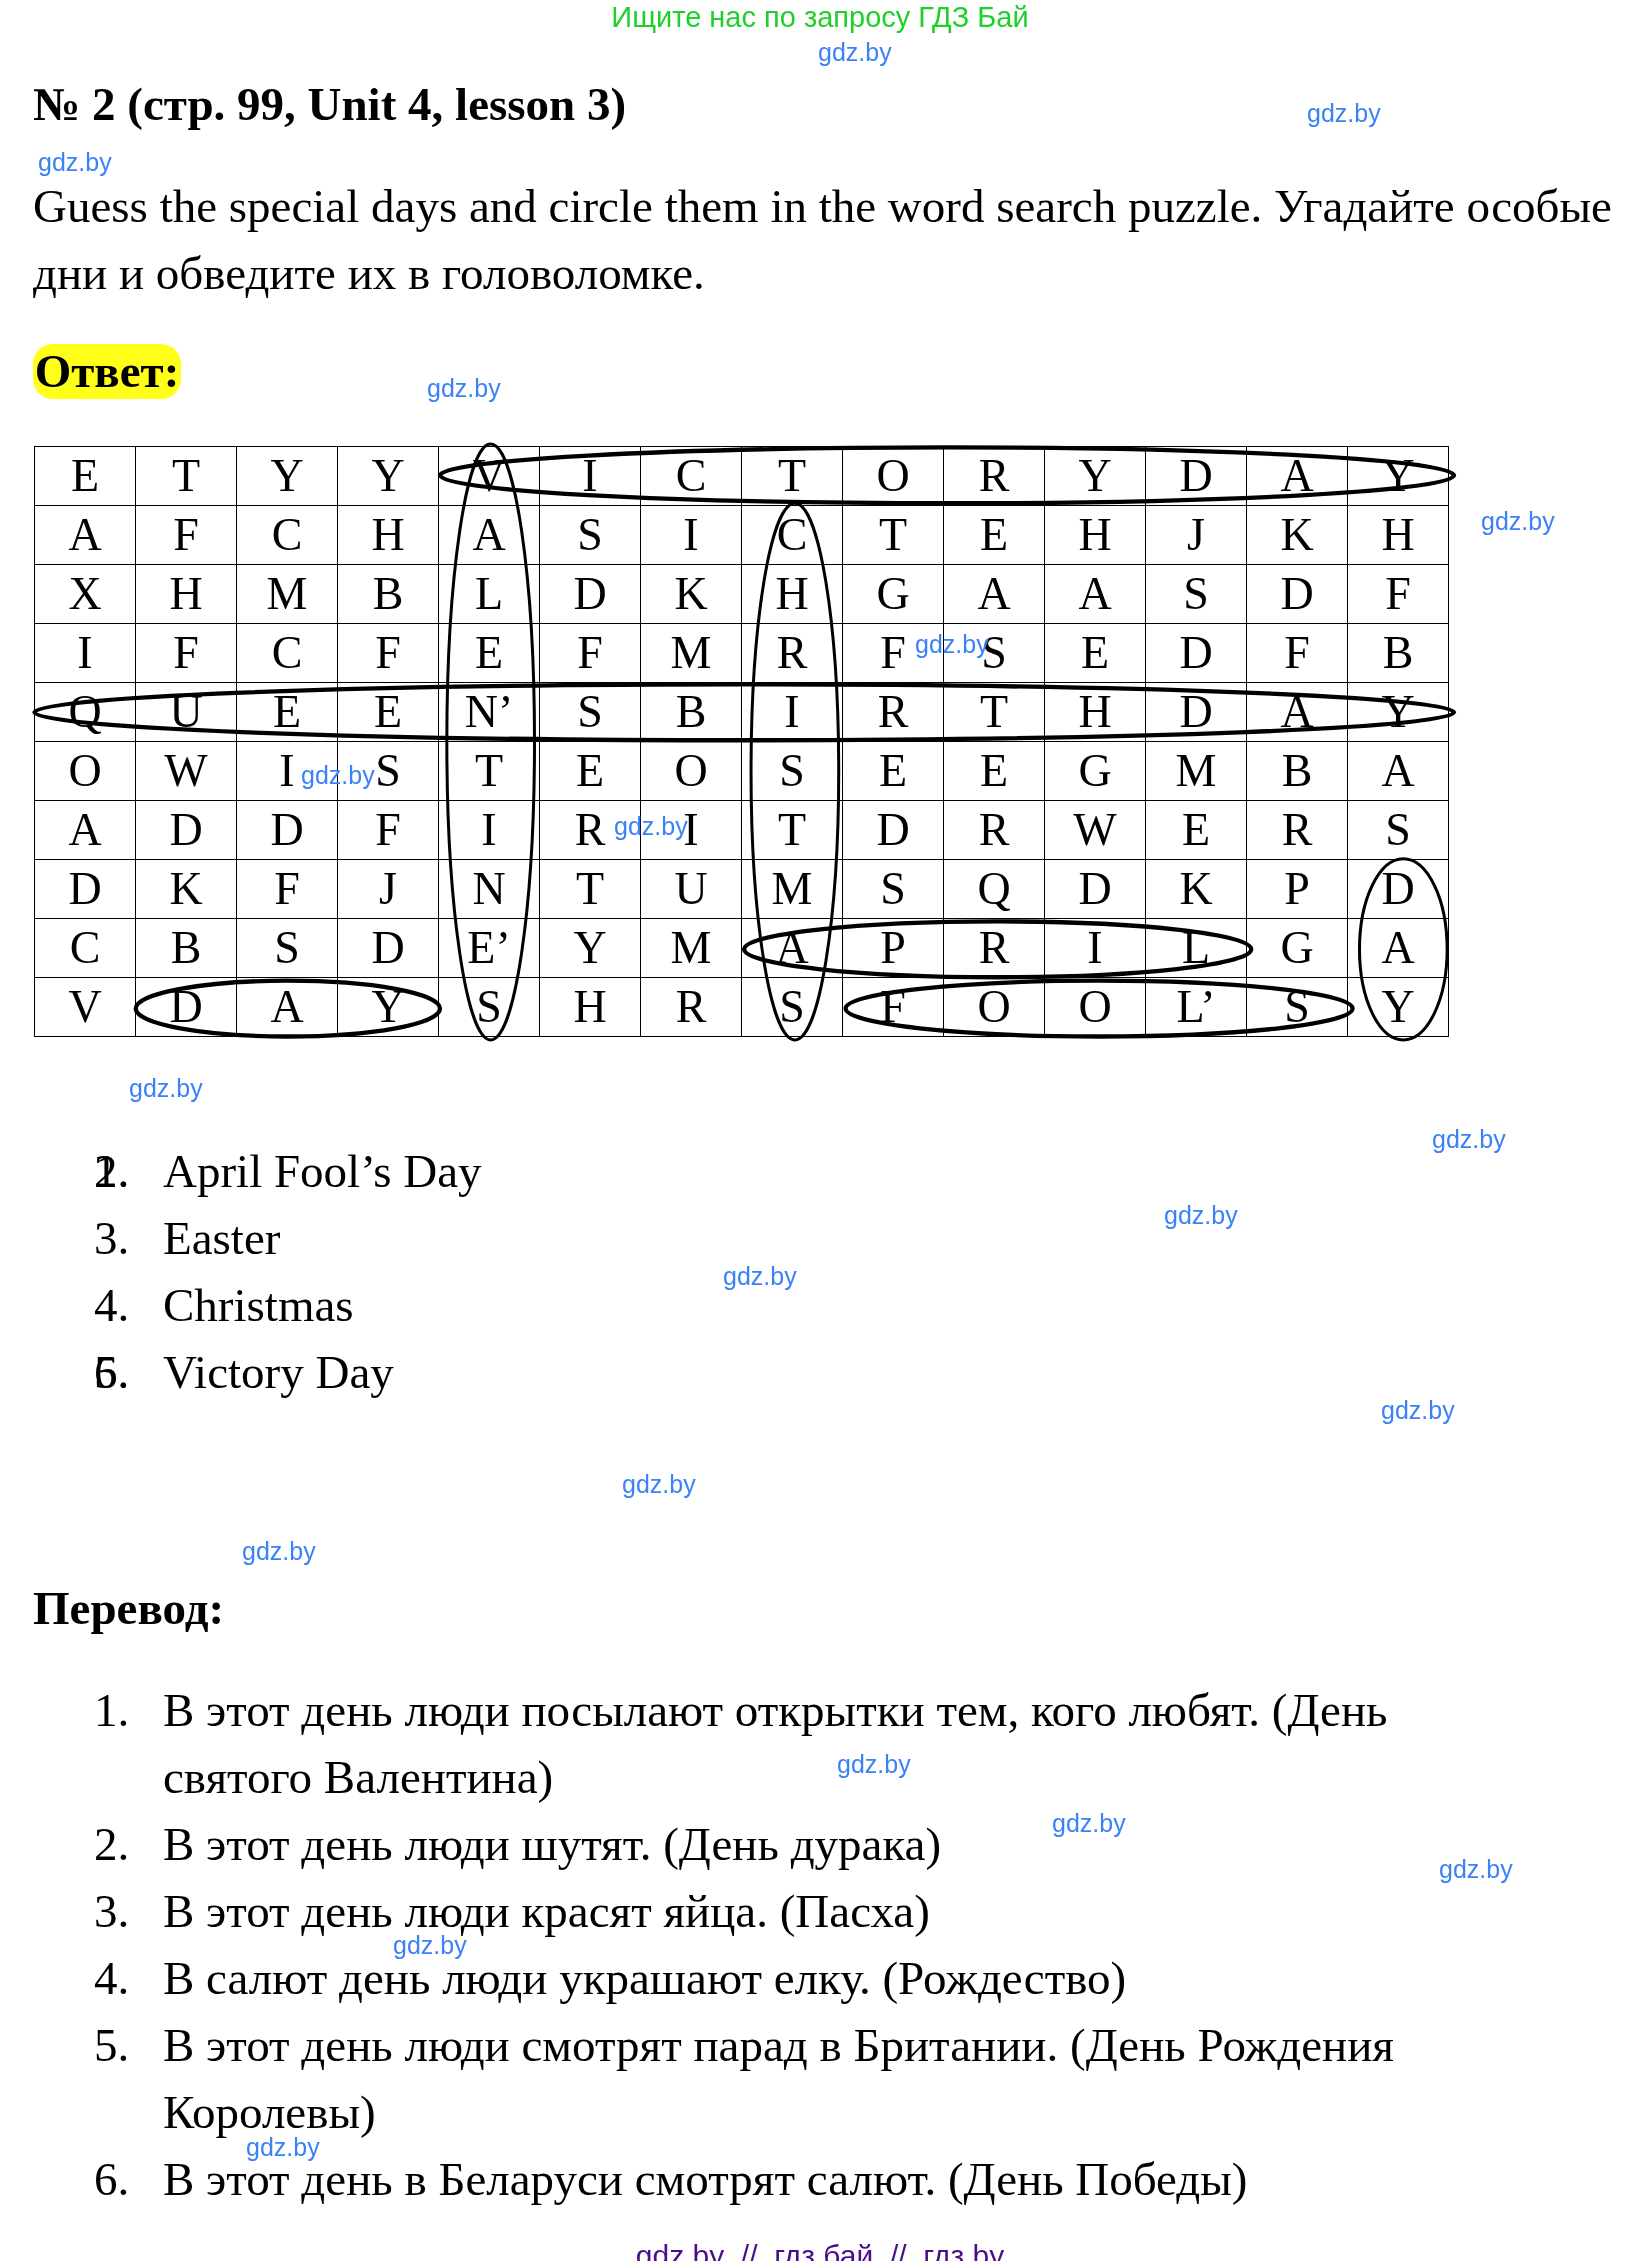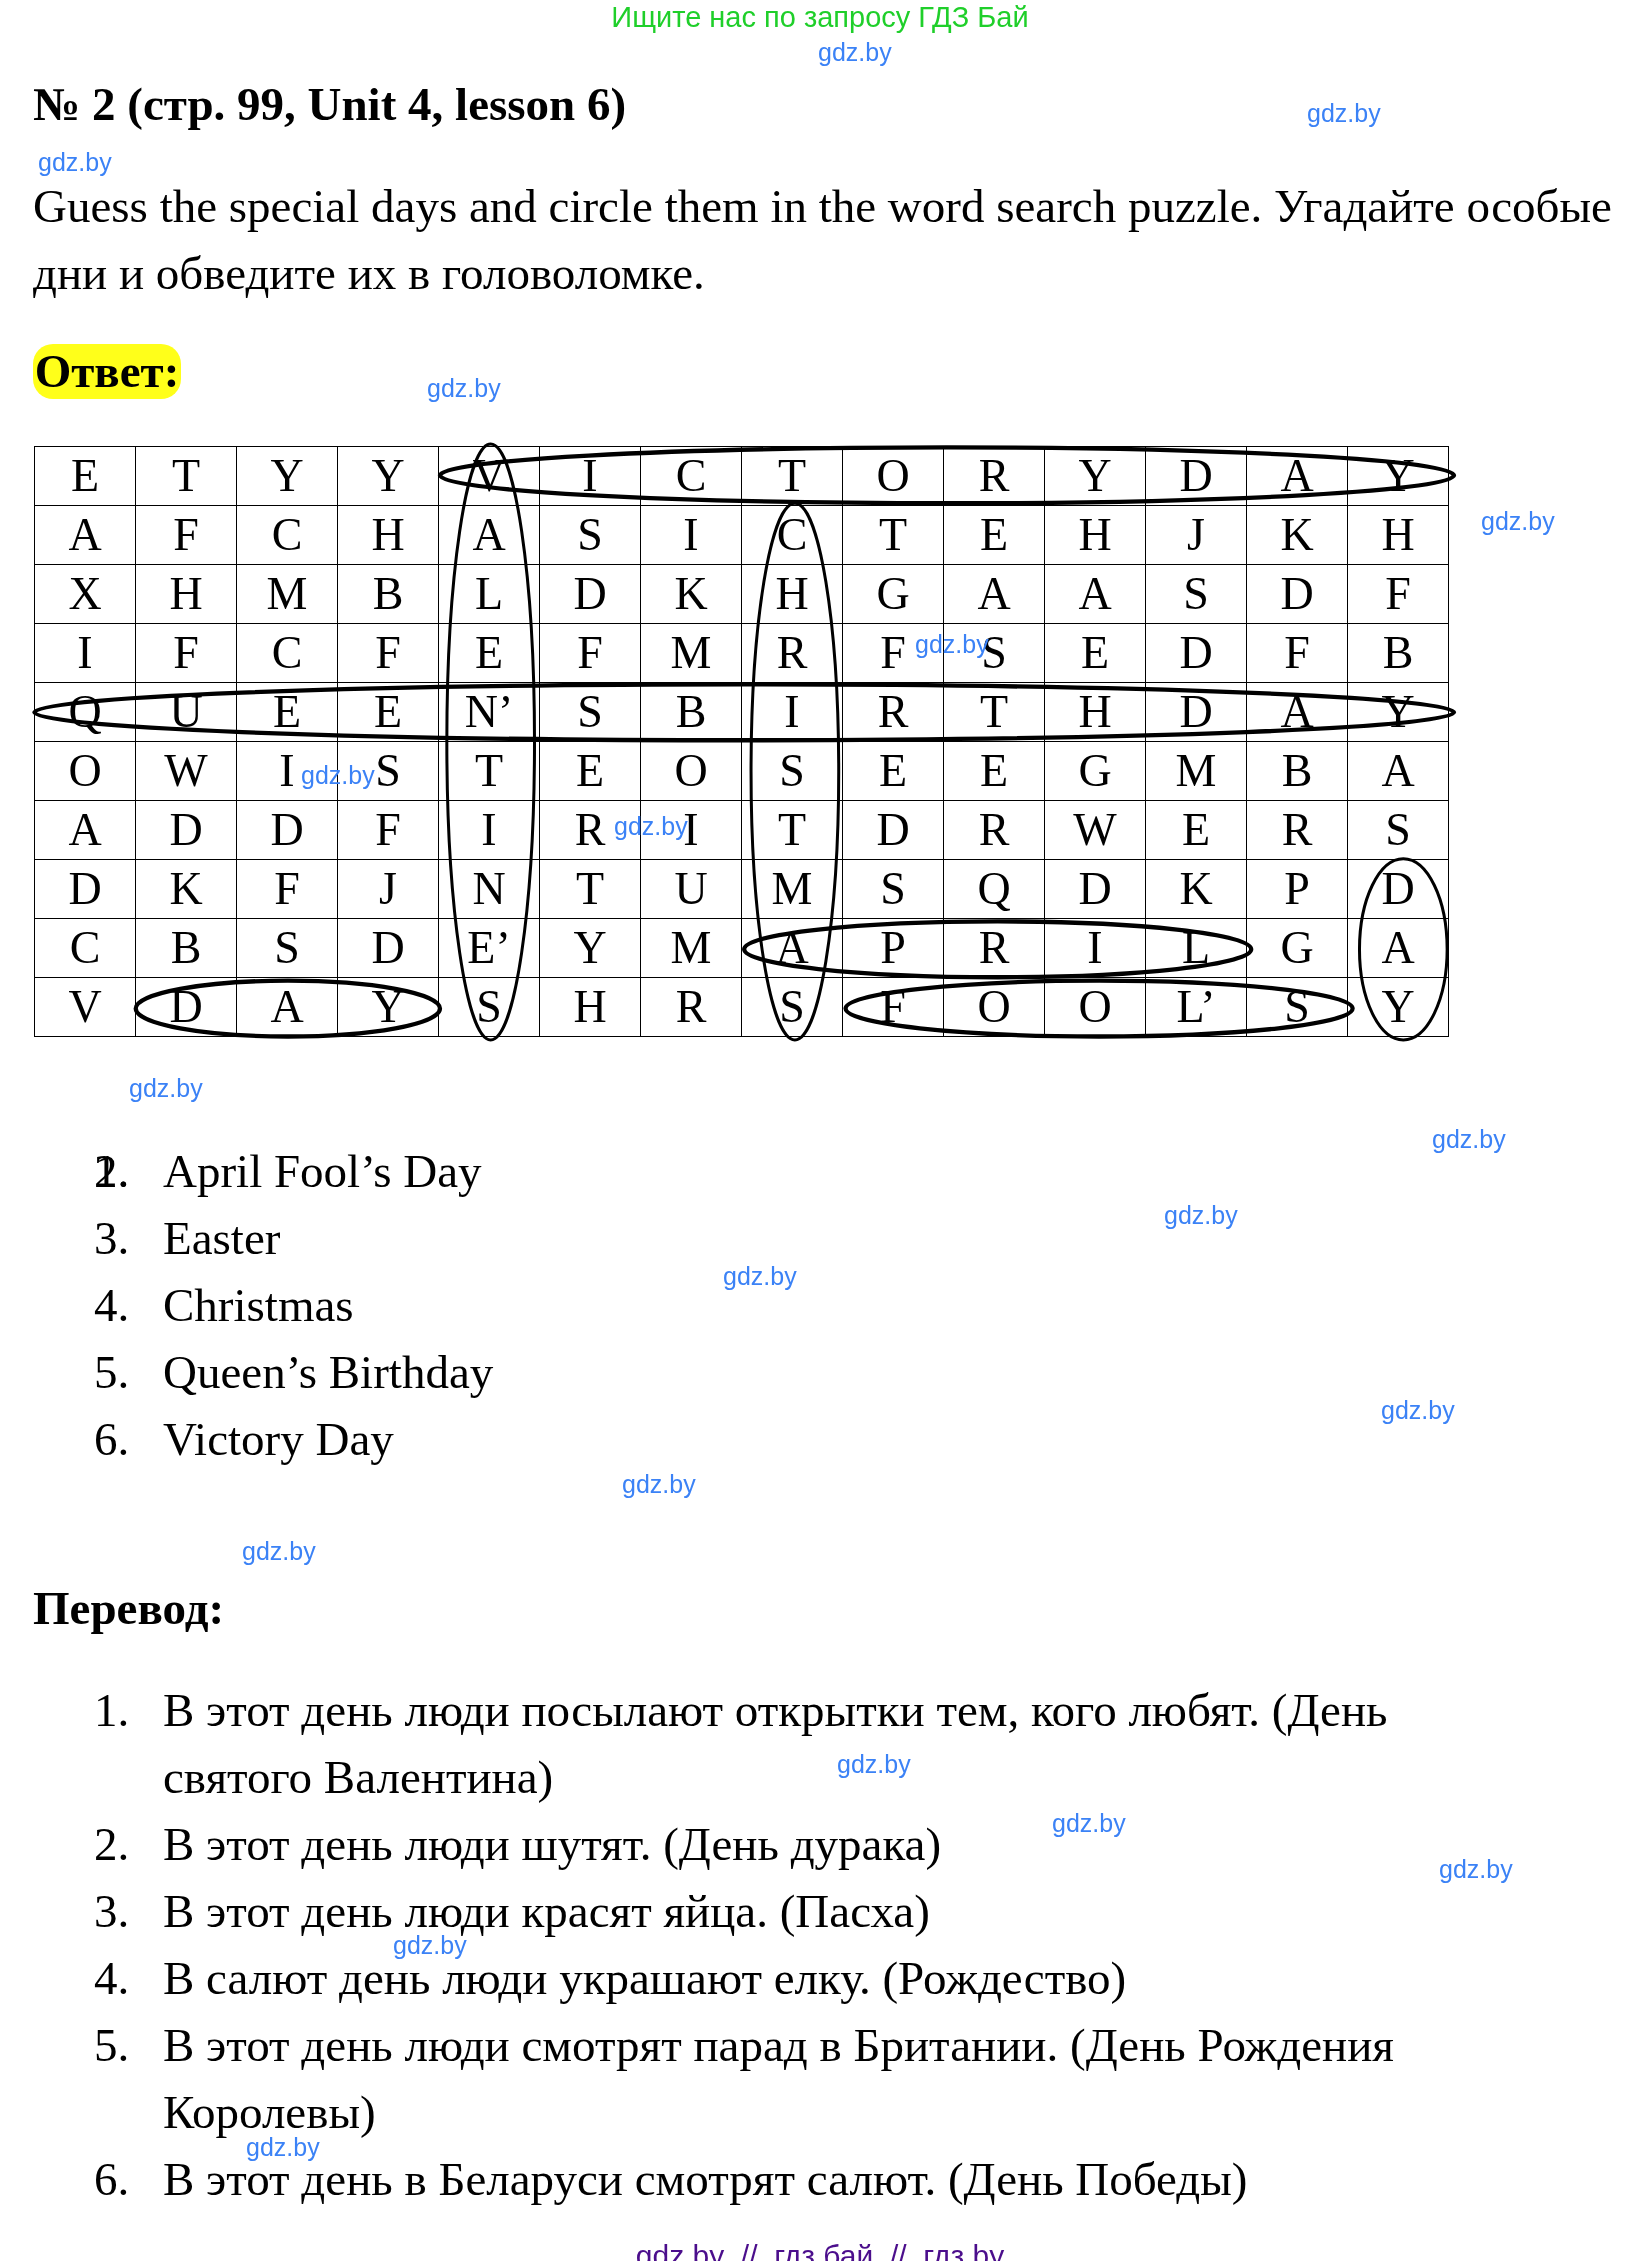--- a/index.html
+++ b/index.html
@@ -24,21 +24,21 @@
   .section-label { left: 33px; top: 1580px; font-size: 47px; font-weight: bold; line-height: 57px; }
   .footer { top: 2223px; left: 0; width: 1640px; text-align: center; font-size: 30px; line-height: 34px; margin-top: 16px; }
 </style>
 </head>
 <body>
 
 <div class="abs header-banner sans">
   <span style="color:#1fcf2a">Ищите нас по запросу ГДЗ Бай</span>
 </div>
 
-<div class="abs title">№ 2 (стр. 99, Unit 4, lesson 6)</div>
+<div class="abs title">№ 2 (стр. 99, Unit 4, lesson 3)</div>
 <div class="abs instr">Guess the special days and circle them in the word search puzzle. Угадайте особые дни и обведите их в головоломке.</div>
 
 <div class="abs answer-label" style="background:#ffff1a">Ответ:</div>
 
 <table class="abs grid">
   <tbody id="grid-body">
       <tr>
         <td>E</td>
         <td class="thin-l">T</td>
         <td class="thin-l">Y</td>
@@ -212,21 +212,21 @@
       <ellipse cx="335.25" cy="1174.5" rx="177.14999999999998" ry="32.5" stroke-width="5"></ellipse>
       <ellipse cx="1634.35" cy="1105.5" rx="51.05" ry="105.5" stroke-width="3.5"></ellipse>
     </g>
 </svg>
 
 <ol class="abs list" id="answer-list" style="top:1138px; width:1460px;">
     <li><span class="num">1.</span></li>
     <li><span class="num">2.</span><span class="txt">April Fool’s Day</span></li>
     <li><span class="num">3.</span><span class="txt">Easter</span></li>
     <li><span class="num">4.</span><span class="txt">Christmas</span></li>
-    <li><span class="num">5.</span><span class="txt">Queen’s Birthday</span></li>
+    <li><span class="num">5.</span></li>
     <li><span class="num">6.</span><span class="txt">Victory Day</span></li>
   </ol>
 
 <div class="abs section-label">Перевод:</div>
 
 <ol class="abs list" id="translation-list" style="top:1677px; width:1443px;">
     <li><span class="num">1.</span><span class="txt" style="width: 1374px;">В этот день люди посылают открытки тем, кого любят. (День святого Валентина)</span></li>
     <li><span class="num">2.</span><span class="txt" style="width: 1374px;">В этот день люди шутят. (День дурака)</span></li>
     <li><span class="num">3.</span><span class="txt" style="width: 1374px;">В этот день люди красят яйца. (Пасха)</span></li>
     <li><span class="num">4.</span><span class="txt" style="width: 1374px;">В салют день люди украшают елку. (Рождество)</span></li>

